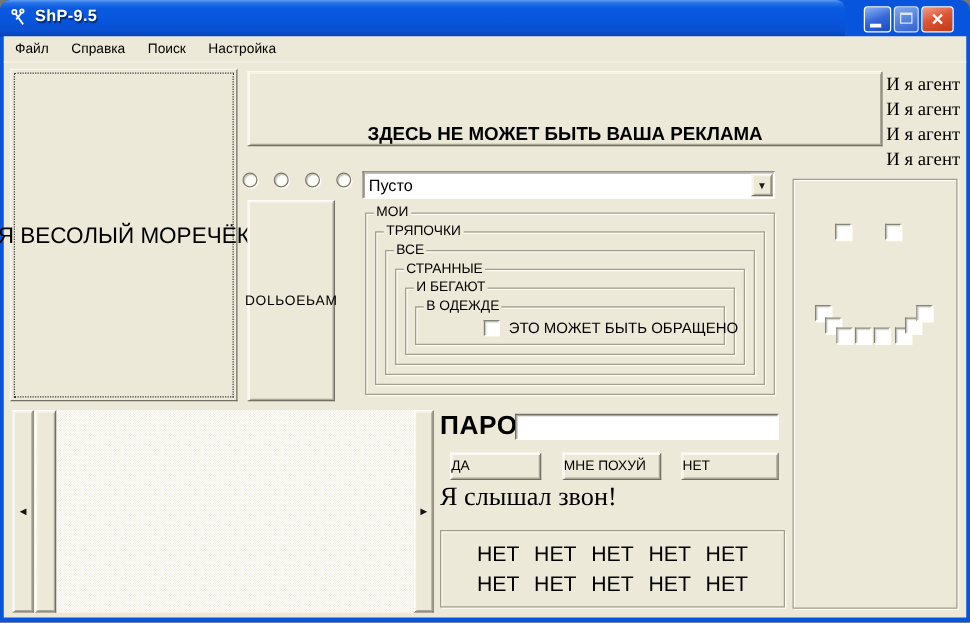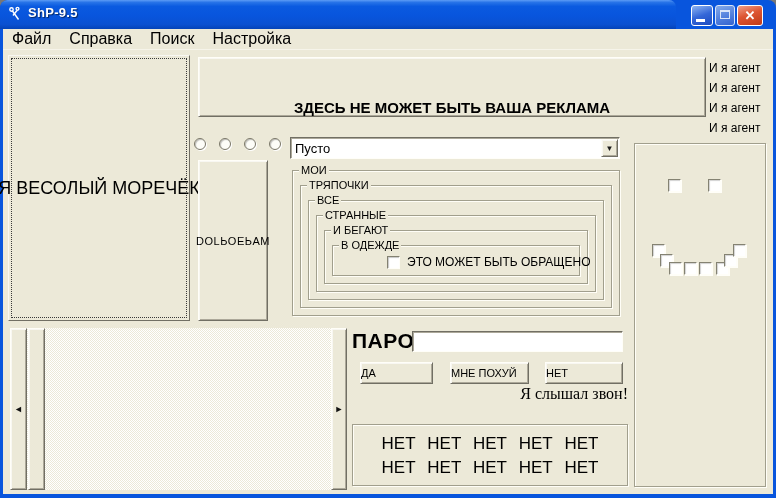--- a/index.html
+++ b/index.html
@@ -14,34 +14,34 @@
   .win-btn{position:absolute;top:5px;height:21px;border-radius:3px;border:1px solid #fff;}
   .btn-min{left:691px;width:22px;background:linear-gradient(160deg,#8db4f2 0%,#3467d8 50%,#1c4bc0 100%);}
   .btn-max{left:715px;width:20px;background:linear-gradient(160deg,#9ab9ec 0%,#5b84dd 60%,#3c66cc 100%);opacity:.85;}
   .btn-close{left:737px;width:26px;background:linear-gradient(160deg,#f0a088 0%,#dd5533 45%,#c03a16 100%);
     color:#fff;font-size:13px;font-weight:bold;text-align:center;line-height:19px;}
   .min-glyph{position:absolute;left:4px;bottom:3px;width:9px;height:3px;background:#fff;}
   .max-glyph{position:absolute;left:4px;top:4px;width:10px;height:9px;border:1px solid #fff;border-top-width:2px;}
   .client{position:absolute;left:3px;top:29px;width:770px;height:465px;background:#ece9d8;}
   .menubar{position:absolute;left:0;top:0;width:770px;height:21px;display:flex;align-items:center;
     border-bottom:1px solid #f6f4ea;}
-  .menu-item{padding:2px 9px;font-size:16px;}
+  .menu-item{padding:2px 9px;font-size:11px;}
   .raised{background:#ece9d8;border:1px solid;border-color:#fffef8 #716f64 #716f64 #fffef8;
     box-shadow:inset 1px 1px 0 #f8f7f2, inset -1px -1px 0 #aca899;}
   .etched{border:1px solid #a19f8d;box-shadow:inset 1px 1px 0 #fffef7, 1px 1px 0 #fffef7;}
   .sunken-white{background:#fff;border:1px solid;border-color:#716f64 #fffef8 #fffef8 #716f64;
     box-shadow:inset 1px 1px 0 #aca899;}
   .left-panel{position:absolute;left:5px;top:26px;width:182px;height:266px;background:#ece9d8;
     border:1px solid;border-color:#f8f7f2 #716f64 #716f64 #f8f7f2;}
   .left-panel-inner{position:absolute;inset:2px;border:1px dotted #3a3a3a;display:flex;
     align-items:center;justify-content:center;}
   .left-panel-text{font-family:Liberation Sans, sans-serif;font-size:18px;white-space:nowrap;}
   .banner{position:absolute;left:195px;top:28px;width:508px;height:60px;display:flex;
     align-items:flex-end;justify-content:center;font-size:15px;font-weight:bold;}
-  .agents{position:absolute;left:706px;top:29px;width:62px;font-size:12px;line-height:20px;}
+  .agents{position:absolute;left:706px;top:29px;width:62px;font-size:15px;line-height:20px;font-family:Liberation Serif, serif;}
   .radio{position:absolute;width:12px;height:12px;border-radius:50%;background:#fdfdf8;
     border:1px solid #7a7767;box-shadow:inset 1px 1px 1px rgba(0,0,0,.25), 1px 1px 0 #fff;}
   .combo{position:absolute;left:287px;top:108px;width:330px;height:22px;}
   .combo-text{position:absolute;left:4px;top:3px;font-size:13px;}
   .combo-btn{position:absolute;right:1px;top:1px;width:17px;height:18px;font-size:8px;
     display:flex;align-items:center;justify-content:center;color:#1a1a1a;}
   .dol-btn{position:absolute;left:195px;top:131px;width:70px;height:161px;display:flex;
     align-items:center;justify-content:center;font-size:11px;letter-spacing:.5px;}
   .groups{position:absolute;left:289px;top:141px;width:328px;height:146px;}
   .gbox{position:absolute;left:7px;right:7px;top:14px;bottom:7px;}
@@ -54,22 +54,22 @@
   .inv-label{font-size:12px;white-space:nowrap;}
   .paro-label{position:absolute;left:349px;top:300px;font-size:21px;font-weight:bold;letter-spacing:.5px;}
   .paro-input{position:absolute;left:409px;top:302px;width:211px;height:21px;background:#fff;
     border:1px solid;border-color:#716f64 #fffef8 #fffef8 #716f64;box-shadow:inset 1px 1px 0 #aca899;
     font-family:"Liberation Sans",sans-serif;font-size:13px;padding:0 3px;outline:none;}
   .dec-btn{position:absolute;top:333px;height:22px;font-size:11px;display:flex;
     align-items:center;justify-content:flex-start;cursor:default;}
   .btn-yes{left:357px;width:73px;}
   .btn-idc{left:447px;width:79px;}
   .btn-no{left:542px;width:78px;}
-  .bell{position:absolute;left:349px;top:356px;width:276px;text-align:right;
-    font-family:"Liberation Serif",serif;font-size:16px;white-space:nowrap;}
+  .bell{position:absolute;left:349px;top:356px;width:276px;text-align:left;
+    font-family:"Liberation Serif",serif;font-size:21px;white-space:nowrap;}
   .net-panel{position:absolute;left:349px;top:395px;width:276px;height:62px;background:#ece9d8;
     text-align:center;font-size:17px;line-height:24px;word-spacing:7px;padding-top:7px;}
   .smiley-panel{position:absolute;left:631px;top:114px;width:132px;height:344px;background:#ece9d8;}
   .sbox{position:absolute;width:13px;height:13px;background:#fff;border:1px solid;
     border-color:#848272 #fffef8 #fffef8 #848272;box-shadow:inset 1px 1px 1px rgba(0,0,0,.18),1px 1px 0 #fffef8;}
   .hscroll{position:absolute;left:7px;top:299px;width:337px;height:162px;}
   .sb-track{position:absolute;left:17px;right:16px;top:0;bottom:0;background:#fff;
     background-image:linear-gradient(45deg,#ece9d8 25%,transparent 25%,transparent 75%,#ece9d8 75%),
       linear-gradient(45deg,#ece9d8 25%,transparent 25%,transparent 75%,#ece9d8 75%);
     background-size:2px 2px;background-position:0 0,1px 1px;}

